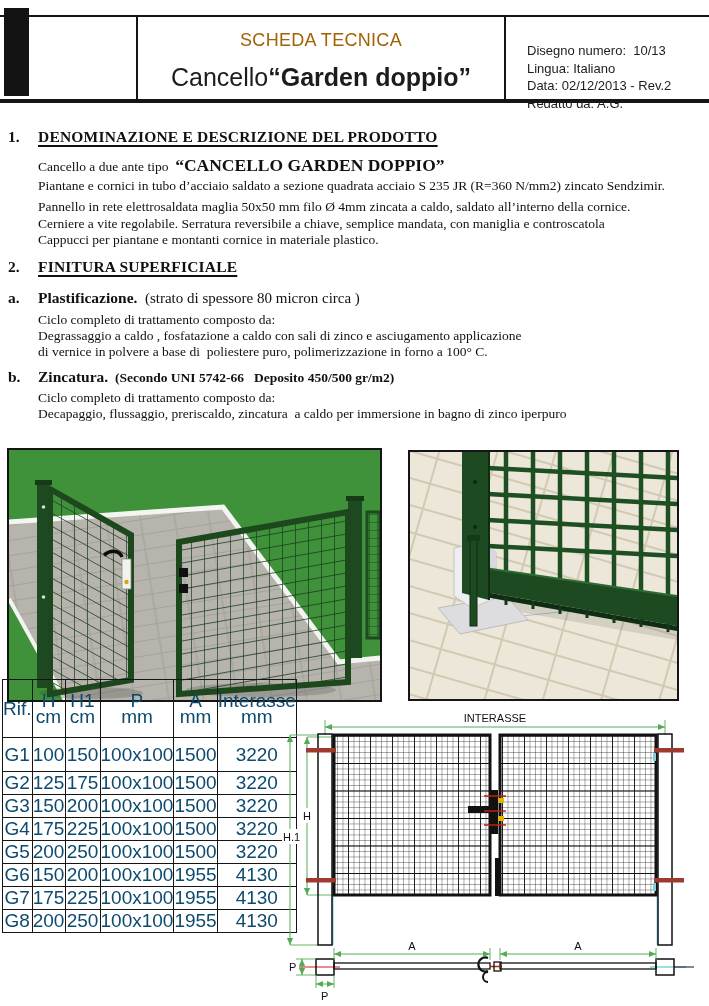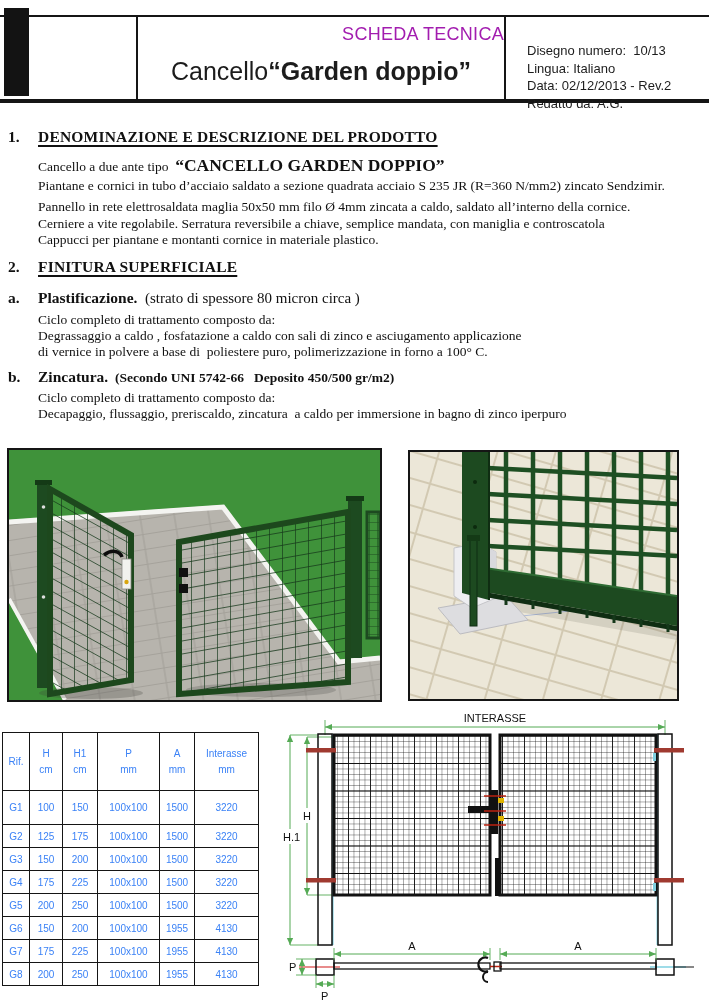--- a/index.html
+++ b/index.html
@@ -7,43 +7,43 @@
         font-family:"Liberation Serif",serif;color:#111;}
   
   .logo-bar{position:absolute;left:4px;top:8px;width:25px;height:88px;background:#131313;z-index:3;}
   .header{position:absolute;left:0;top:15px;width:709px;height:82px;
           border-top:2px solid #151515;border-bottom:4px solid #151515;
           display:flex;box-sizing:content-box;z-index:2;}
   .h-cell{height:100%;}
   .h-left{width:136px;border-right:2px solid #151515;}
   .h-mid{flex:1;border-right:2px solid #151515;text-align:center;
          font-family:"Liberation Sans",sans-serif;}
-  .h-doc{margin-top:7px;font-size:18px;letter-spacing:.3px;color:#a21caf;text-align:right;}
+  .h-doc{margin-top:13px;font-size:18px;letter-spacing:.3px;color:#a16207;}
   .h-prod{margin-top:12px;font-size:25px;color:#1c1c1c;}
   .h-prod .b{font-weight:bold;}
   .h-right{width:182px;padding:25px 0 0 21px;font-family:Liberation Sans, sans-serif;
            font-size:13px;line-height:17.5px;color:#1c1c1c;}
   .info-line{white-space:pre;}
   
   .abs{position:absolute;}
   .num{font-weight:bold;font-size:15.5px;}
   .huline{font-weight:bold;font-size:15.5px;text-decoration:underline;
           text-underline-offset:3px;text-decoration-thickness:1.5px;letter-spacing:.2px;}
   .bl{font-size:13.5px;white-space:pre;}
   .intro-n{font-size:13.5px;white-space:pre;}
   .intro-b{font-size:17.5px;font-weight:bold;}
   .sub-t{font-size:15.5px;font-weight:bold;}
   .sub-note-a{font-size:15px;white-space:pre;}
   .sub-note-b{font-size:13.5px;font-weight:bold;white-space:pre;}
   
   .photo{position:absolute;border:2px solid #151515;box-sizing:border-box;background:#cfcdc6;}
   .photo svg{display:block;}
   
-  table.spec{position:absolute;left:2px;top:732px;border-collapse:collapse;
-             font-family:"Liberation Sans",sans-serif;font-size:10px;color:#3b82f6;}
+  table.spec{position:absolute;left:2px;top:679px;border-collapse:collapse;
+             font-family:"Liberation Sans",sans-serif;font-size:19px;color:#0c4a6e;}
   table.spec th,table.spec td{border:1.5px solid #151515;text-align:center;padding:0;font-weight:normal;}
   table.spec thead th{height:57px;line-height:16px;}
   table.spec tr.first td{height:33px;}
   table.spec td{height:22px;}
   
   .drawing{position:absolute;left:282px;top:708px;}
   .dim{stroke:#55aa55;stroke-width:1;fill:none;}
   .ext{stroke:#55aa55;stroke-width:.9;fill:none;}
   .blk{stroke:#111;fill:none;}
   .lbl{font-family:"Liberation Sans",sans-serif;font-size:11px;fill:#111;}

